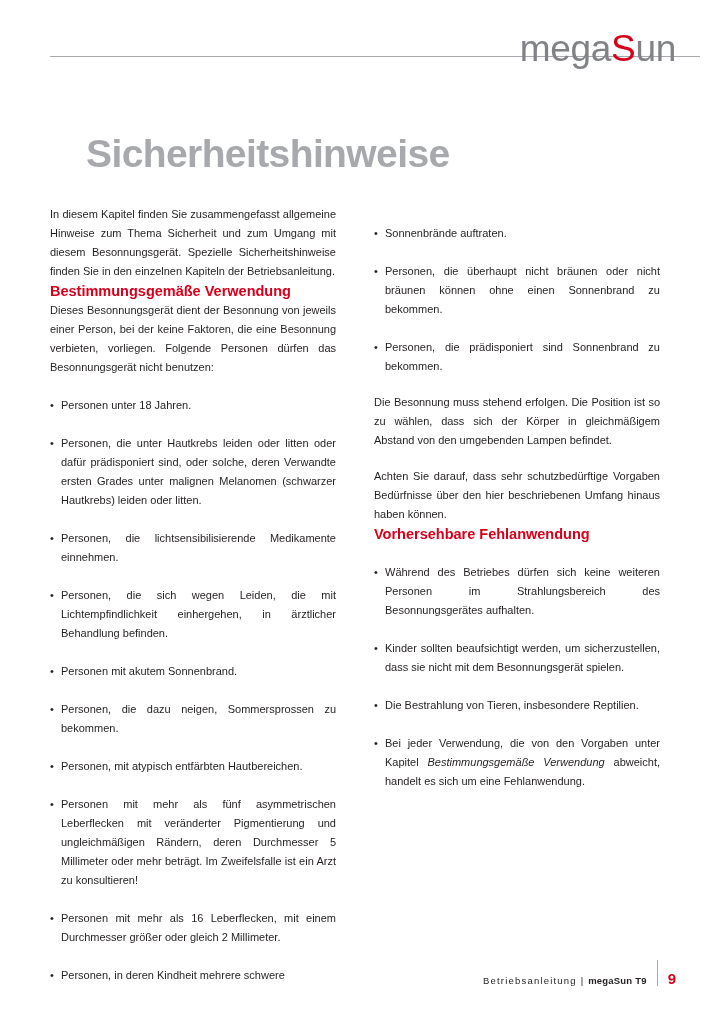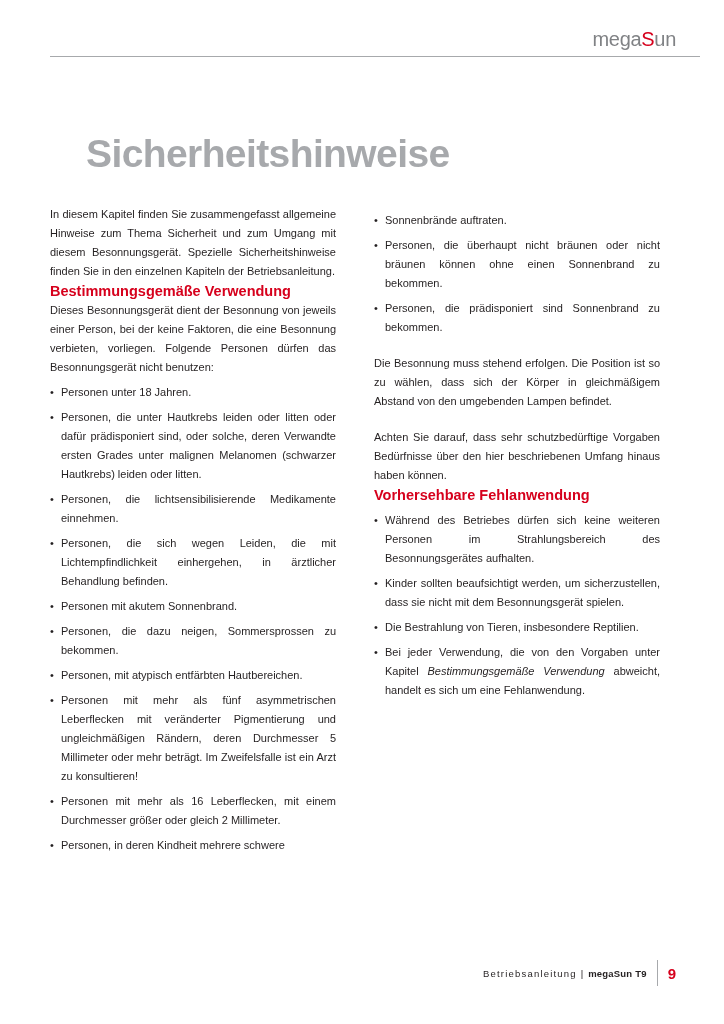--- a/index.html
+++ b/index.html
@@ -34,21 +34,21 @@
     top: 28px;
     left: 0;
     width: 650px;
     height: 1px;
     background: #a7a9ac;
   }
   .logo {
     position: absolute;
     right: 0;
     top: 0;
-    font-size: 20px;
+    font-size: 37px;
     letter-spacing: -0.3px;
     font-family: "Liberation Sans", sans-serif;
     color: #808285;
     white-space: nowrap;
   }
   .logo .mega { color: #808285; font-weight: 400; }
   .logo .s { color: #d6001c; font-weight: 400; }
   .logo .un { color: #808285; font-weight: 400; }
 
   
@@ -96,42 +96,42 @@
     margin: 0;
     padding: 0;
   }
   ul.list li {
     position: relative;
     padding-left: 11px;
     font-size: 11px;
     line-height: 19px;
     text-align: justify;
     color: #231f20;
-    margin-top: 6px;
+    margin-top: 19px;
   }
   ul.list li::before {
     content: "\2022";
     position: absolute;
     left: 0;
     top: 0;
     font-size: 11px;
     line-height: 19px;
   }
   .list-gap { margin-top: 4px; }
   em.it { font-style: italic; }
 
   .block-gap { height: 17px; }
 
   
   .footer {
     position: absolute;
     right: 48px;
     bottom: 38px;
     display: flex;
-    align-items: center;
+    align-items: flex-end;
     height: 26px;
   }
   .footer-text {
     font-size: 9.5px;
     color: #231f20;
     letter-spacing: 1.2px;
     margin-right: 10px;
     white-space: nowrap;
   }
   .footer-text b { letter-spacing: 0.2px; }

